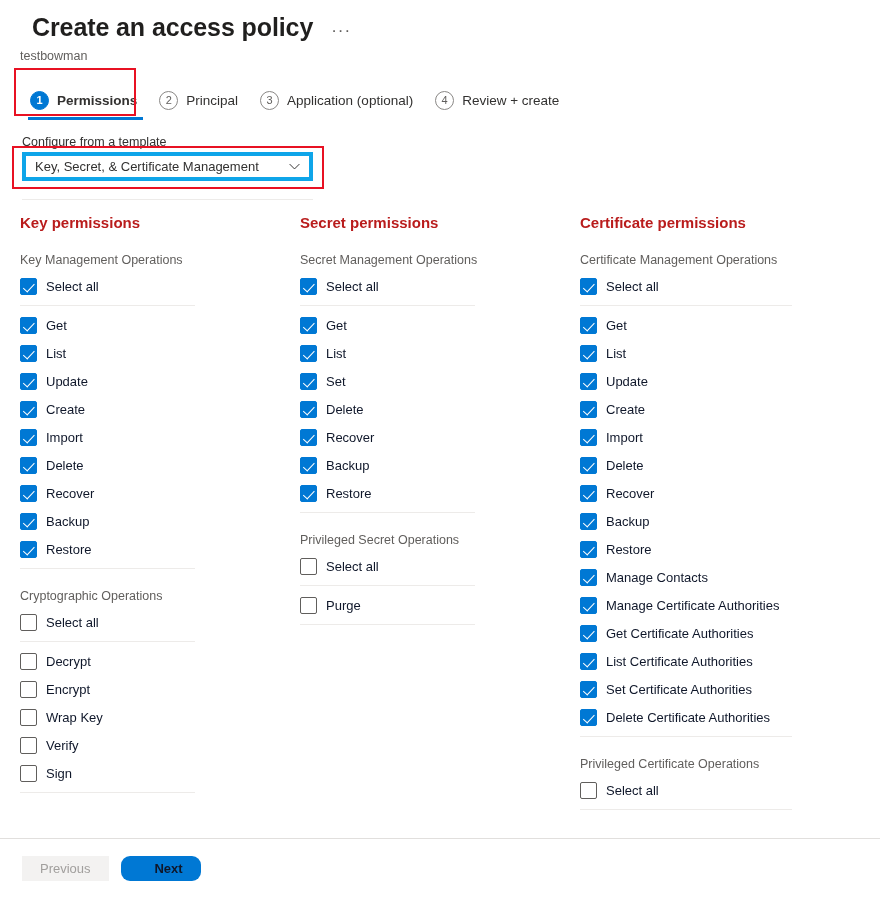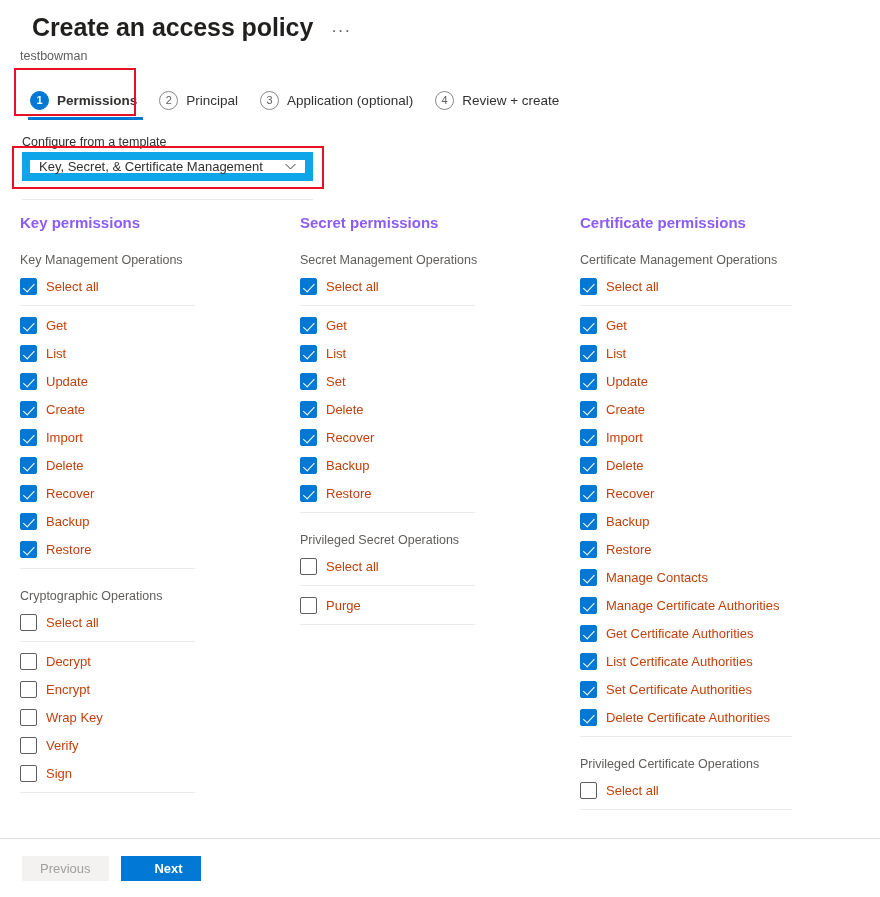--- a/index.html
+++ b/index.html
@@ -53,79 +53,79 @@
     position: absolute; border: 2.5px solid #e81123;
     left: 14px; top: 68px; width: 122px; height: 48px;
     pointer-events: none;
   }
 
   
   .template-zone { position: relative; margin-top: 15px; padding-left: 22px; }
   .template-label { font-size: 12.5px; color: #323130; }
   .dropdown {
     margin-top: 3px; width: 291px; height: 29px;
-    border: 8px solid #0ea5e9; background: #fff;
+    border: 4px solid #0ea5e9; background: #fff;
     display: flex; align-items: center; justify-content: space-between;
     padding: 0 8px 0 9px; font-size: 13px; color: #323130; cursor: pointer;
   }
   .chevron { width: 13px; height: 13px; flex: none; }
   .dd-annot {
     position: absolute; border: 2.5px solid #e81123;
     left: 12px; top: 11px; width: 312px; height: 43px;
     pointer-events: none;
   }
   .faint-rule {
     margin: 18px 0 0 22px; width: 291px; height: 1px; background: #edebe9;
   }
 
   
   .columns { display: flex; padding: 14px 0 0 20px; gap: 0; }
   .col { width: 280px; }
   .col-cert { width: 300px; }
   .col-title {
-    font-size: 15px; font-weight: bold; color: #8b5cf6; margin-bottom: 22px;
+    font-size: 15px; font-weight: bold; color: #b91c1c; margin-bottom: 22px;
   }
   .group { margin-bottom: 20px; }
   .group-title { font-size: 12.5px; color: #605e5c; margin-bottom: 6px; }
   .cb-row {
     display: flex; align-items: center; gap: 9px;
     height: 28px; cursor: pointer;
   }
   .cb {
     width: 17px; height: 17px; flex: none;
     border: 1.5px solid #605e5c; background: #fff;
     border-radius: 2px; position: relative;
   }
   .cb.checked { background: #0078d4; border-color: #0078d4; }
   .cb.checked::after {
     content: ""; position: absolute;
     left: 4.5px; top: 1.5px; width: 5px; height: 9.5px;
     border: solid #fff; border-width: 0 1.8px 1.8px 0;
     transform: rotate(43deg);
   }
-  .cb-label { font-size: 13px; color: #c2410c; }
+  .cb-label { font-size: 13px; color: #0f172a; }
   .sep { height: 1px; background: #edebe9; margin: 4px 0 6px 0; width: 175px; }
   .sep-wide { width: 212px; }
 
   
   .footer-rule {
     position: absolute; left: 0; right: 0; top: 838px;
     height: 1px; background: #e1dfdd;
   }
   .footer {
     position: absolute; left: 22px; top: 856px;
     display: flex; align-items: center; gap: 12px;
   }
   .btn {
     font-family: "Liberation Sans", sans-serif;
     font-size: 13px; border: none; cursor: pointer;
     height: 25px; padding: 0 18px; text-align: right;
   }
   .btn-prev { background: #f3f2f1; color: #a19f9d; }
-  .btn-next { background: #0078d4; color: #ffffff; font-weight: bold; min-width: 80px; }
+  .btn-next { background: #0078d4; color: #0f172a; font-weight: bold; min-width: 80px; border-radius: 9px; }
 </style>
 </head>
 <body>
 
 <div class="header">
   <div class="title-row">
     <div class="page-title">Create an access policy</div>
     <div class="ellipsis-btn">···</div>
   </div>
   <div class="subtitle">testbowman</div>

